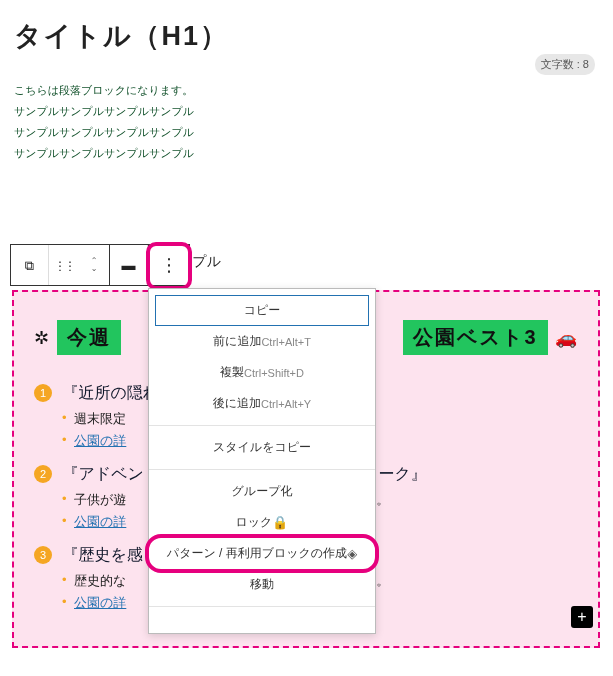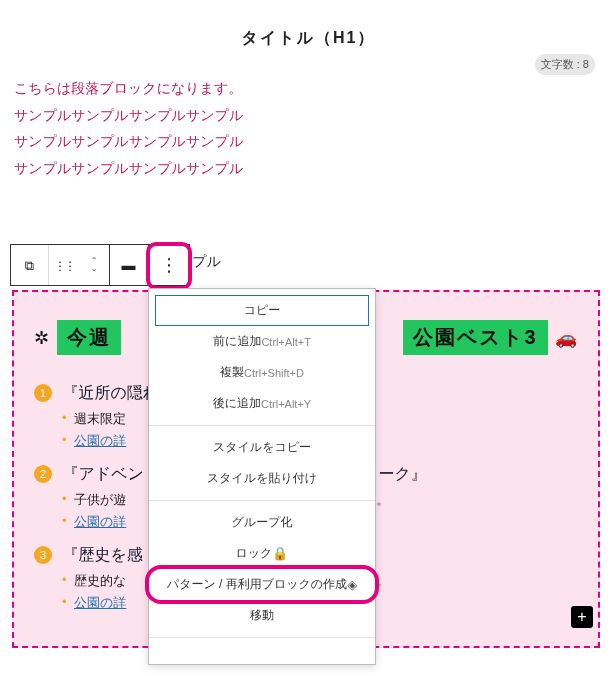--- a/index.html
+++ b/index.html
@@ -1,20 +1,20 @@
 <!DOCTYPE html>
 <html><head>
 <meta charset="utf-8">
 <style>
 * { box-sizing: border-box; margin: 0; padding: 0; }
 body { font-family: -apple-system, "Hiragino Sans", "Meiryo", sans-serif; background: #fff; width: 613px; height: 676px; position: relative; overflow: hidden; }
 .wrap { padding: 12px 10px; }
-h1.title { font-size: 16px; font-weight: 700; margin: 16px 0 10px 4px; color: #222; letter-spacing: 2px; text-align: center; }
+h1.title { font-size: 27px; font-weight: 700; margin: 6px 0 10px 4px; color: #222; letter-spacing: 2px; }
 .char-count { position: absolute; right: 18px; top: 54px; background: #e7e7e7; color: #555; font-size: 11px; padding: 3px 6px; border-radius: 10px; }
-.para { font-size: 14px; color: #be185d; line-height: 1.9; margin: 26px 0 0 4px; }
+.para { font-size: 11px; color: #14532d; line-height: 1.9; margin: 26px 0 0 4px; }
 .toolbar { position: absolute; left: 10px; top: 244px; height: 42px; border: 1px solid #333; background: #fff; display: flex; align-items: stretch; z-index: 5; }
 .tb-btn { display: flex; align-items: center; justify-content: center; width: 38px; border-right: 1px solid #ddd; color: #222; font-size: 14px; position: relative; }
 .tb-btn:last-child { border-right: none; }
 .tb-group { display: flex; align-items: center; border-right: 1px solid #333; }
 .tb-group .tb-btn { border-right: none; width: 30px; }
 .sep { width: 1px; background: #333; }
 .more-btn { width: 40px; }
 .more-ring { position: absolute; pointer-events: none; border: 4px solid #e6007e; border-radius: 10px; left: -3px; top: -3px; width: 46px; height: 48px; }
 .tail-text { position: absolute; left: 178px; top: 253px; font-size: 14px; color: #222; }
 .pink-block { position: absolute; left: 12px; top: 290px; width: 588px; height: 358px; border: 2px dashed #e6007e; background: #fde3ee; padding: 20px 20px; }
@@ -143,23 +143,20 @@
       </div>
     <div class="menu-item">
         <span>後に追加</span>
         <span class="shortcut">Ctrl+Alt+Y</span>
       </div>
   </div>
   <div class="menu-group">
     <div class="menu-item">
         <span>スタイルをコピー</span>
       </div>
-    <div class="menu-item">
-        <span>スタイルを貼り付け</span>
-      </div>
   </div>
   <div class="menu-group">
     <div class="menu-item">
         <span>グループ化</span>
       </div>
     <div class="menu-item">
         <span>ロック</span>
         <span class="ricon">🔒</span>
       </div>
     <div class="menu-item highlight">

